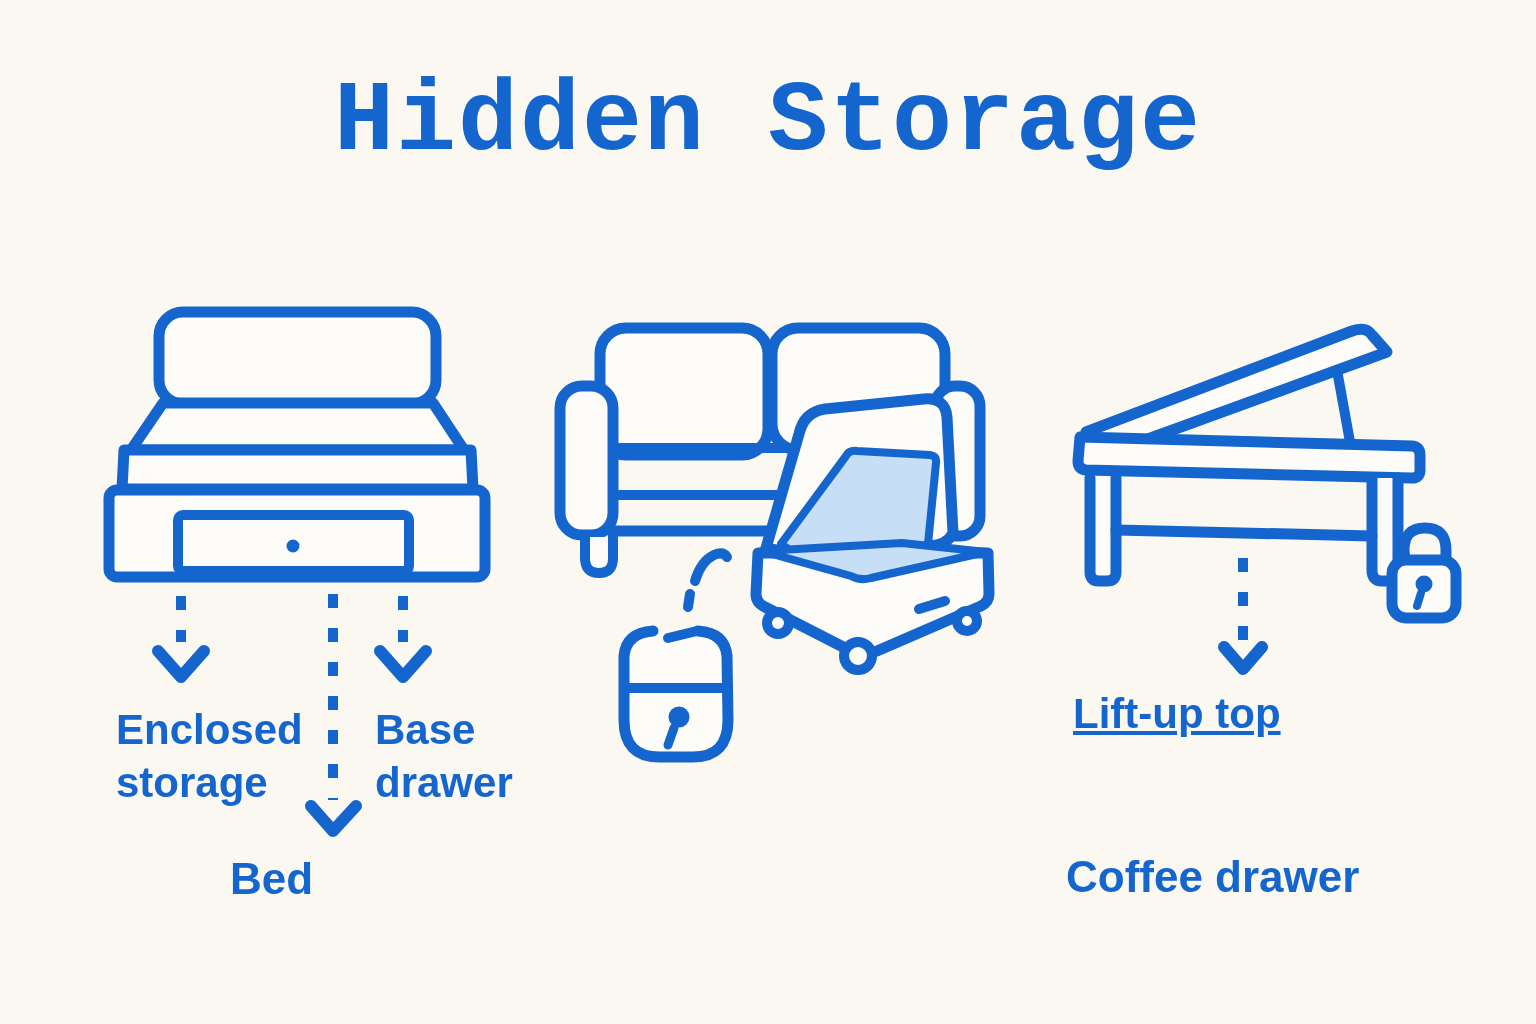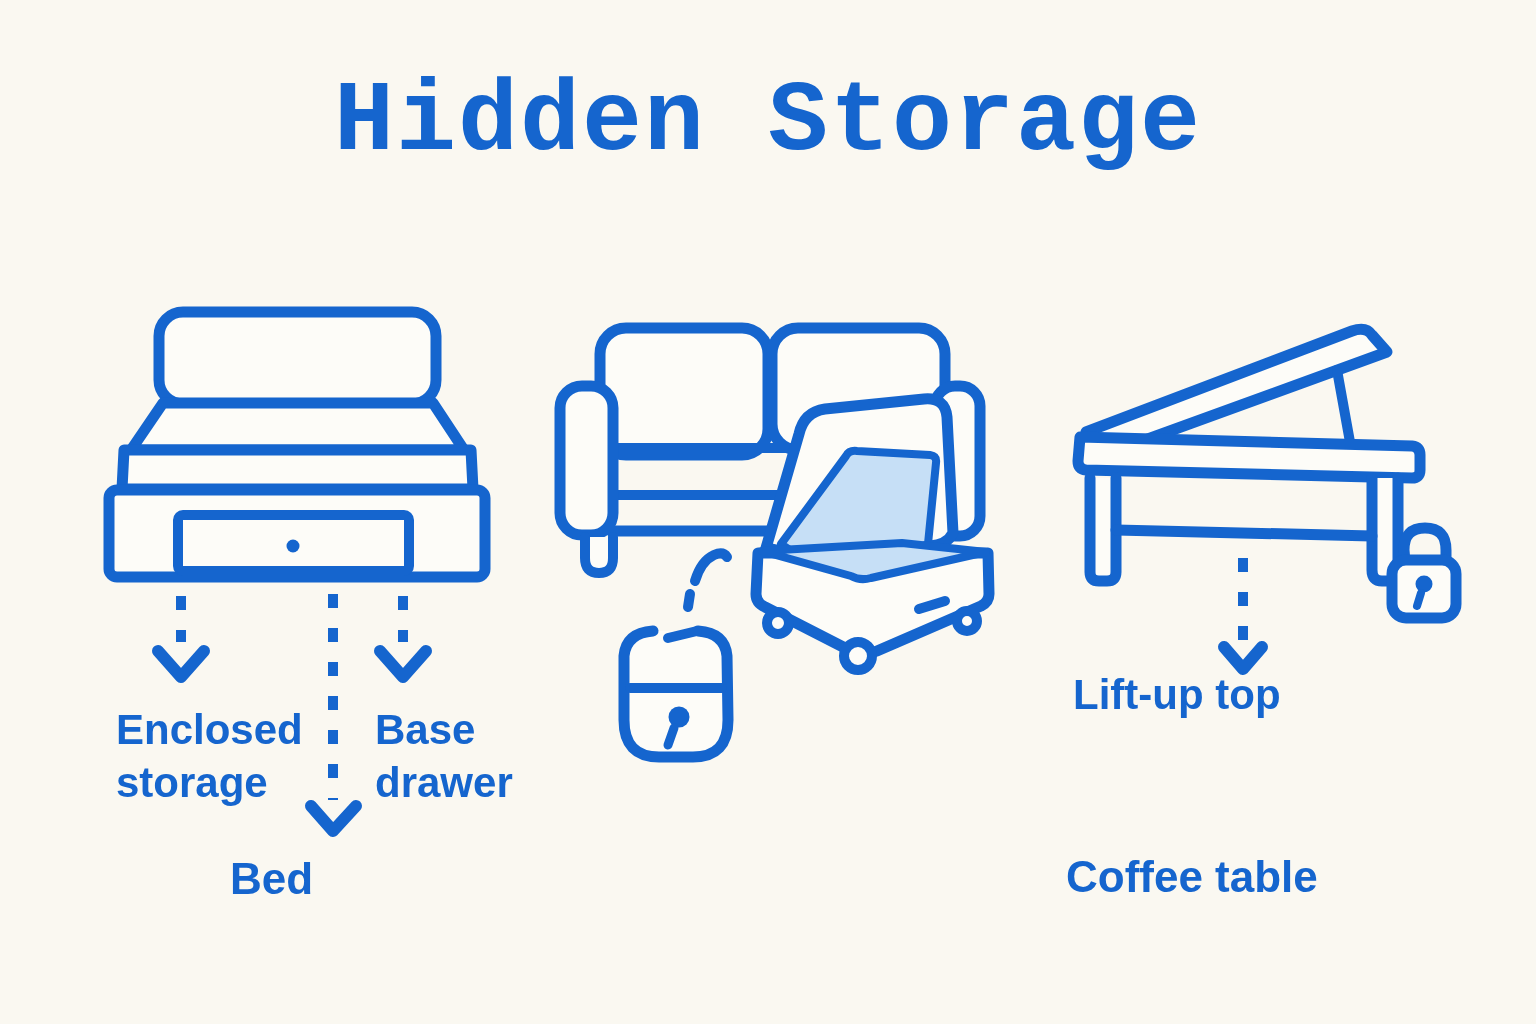--- a/index.html
+++ b/index.html
@@ -124,17 +124,17 @@
   <div class="title">Hidden Storage</div>
 
   <div class="label annotation" style="left:375px;top:703px;width:165px;">Base drawer</div>
 
   <div class="label annotation" style="left:116px;top:703px;width:200px;">Enclosed storage</div>
 
   <div class="label item-name" style="left:230px;top:854px;">Bed</div>
 
 
 
-  <div class="label annotation" style="left:1073px;top:668px;">Lift-up top</div>
+  <div class="label annotation" style="left:1073px;top:687px;text-decoration:underline;">Lift-up top</div>
 
-  <div class="label item-name" style="left:1066px;top:852px;">Coffee table</div>
+  <div class="label item-name" style="left:1066px;top:852px;">Coffee drawer</div>
 
 </div>
 
 </body></html>

